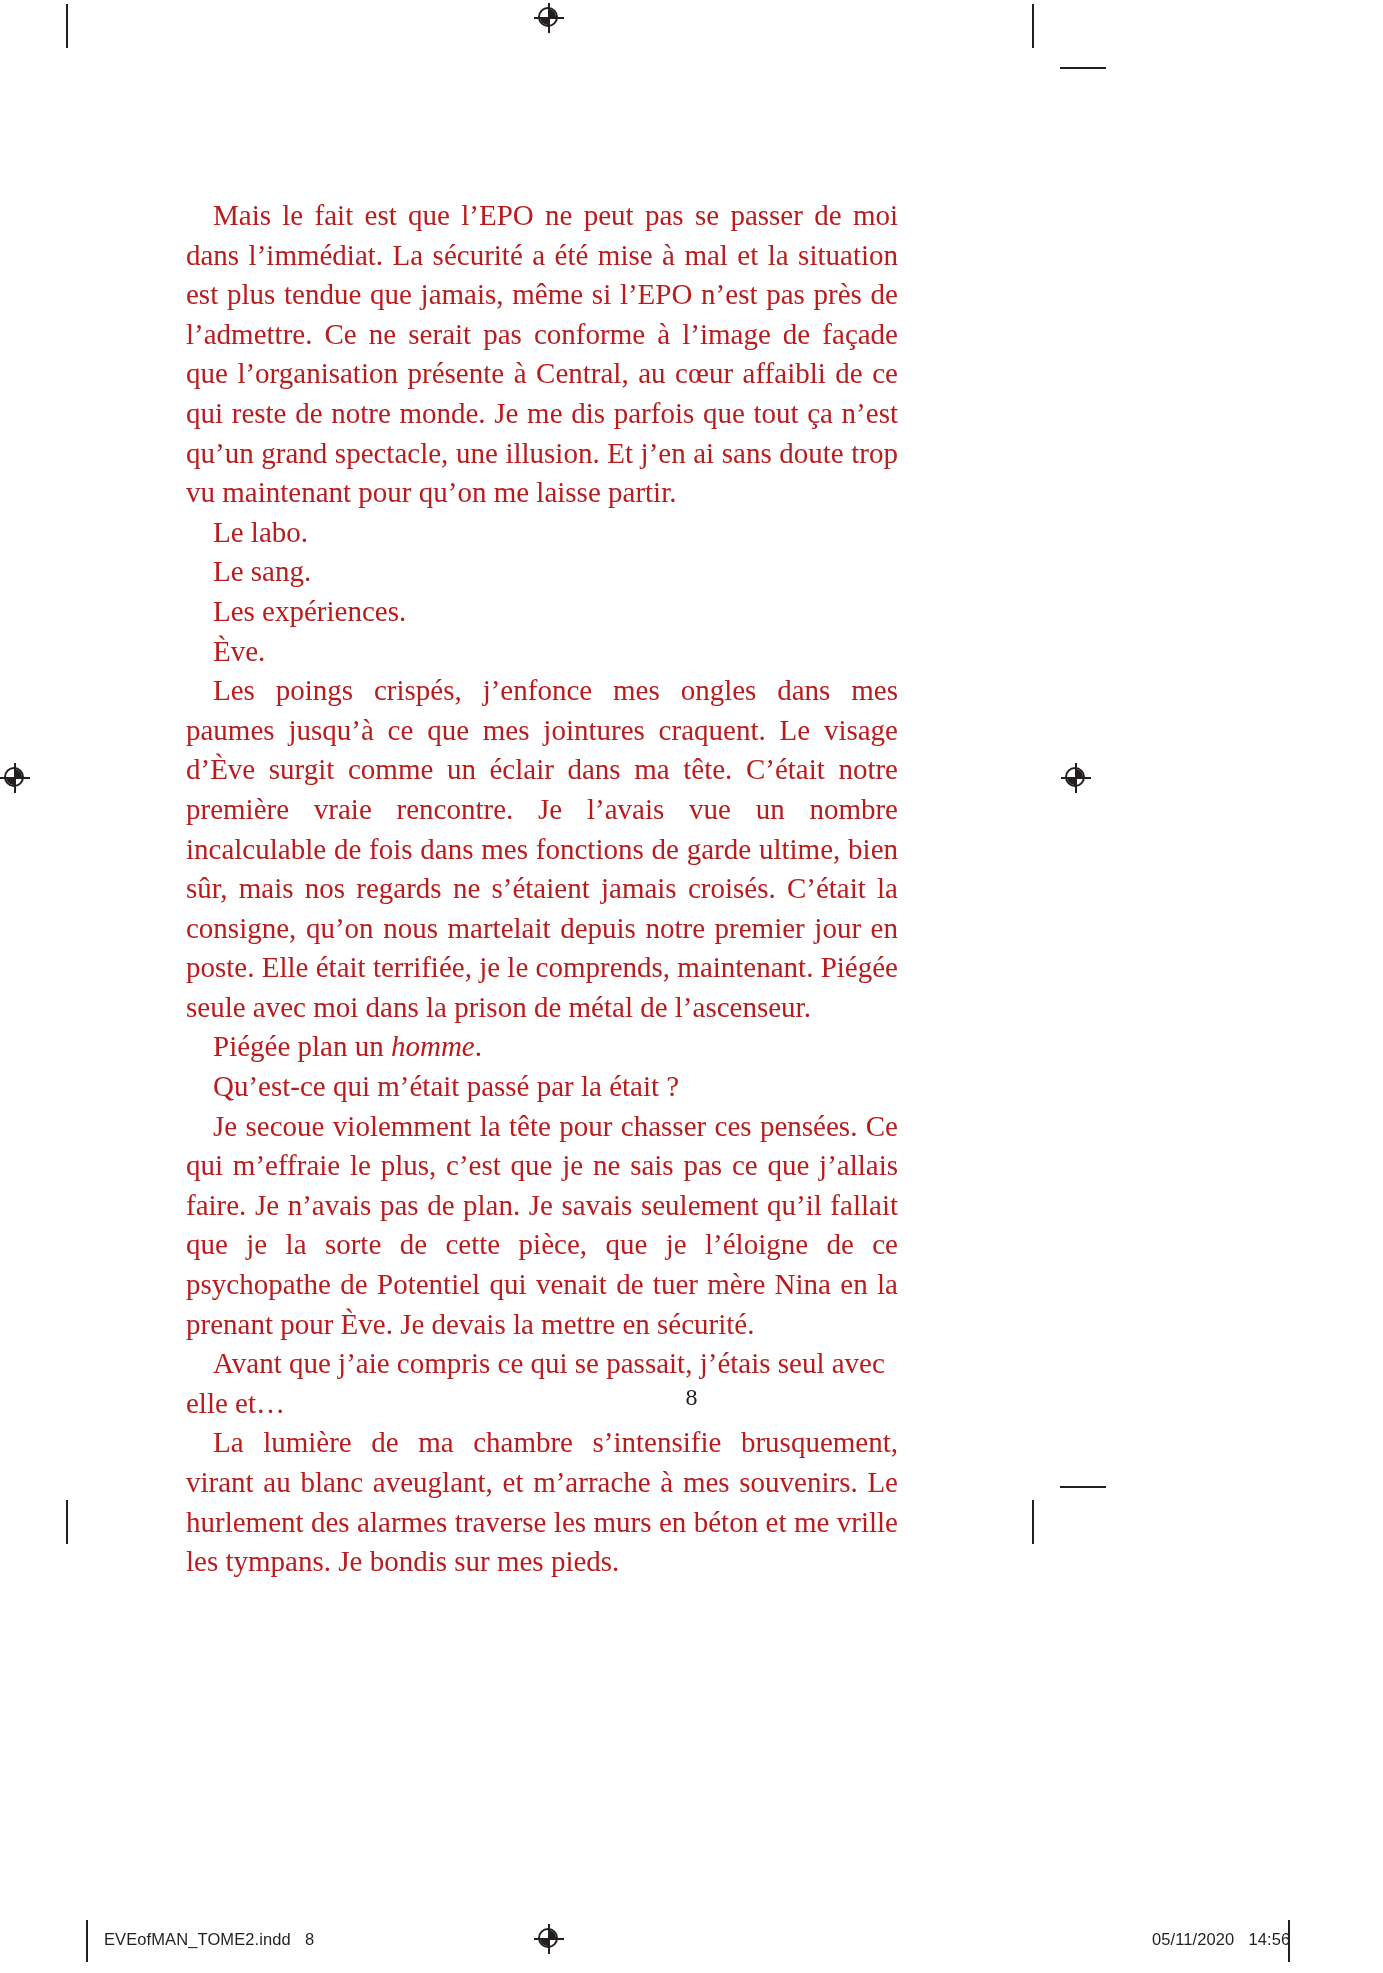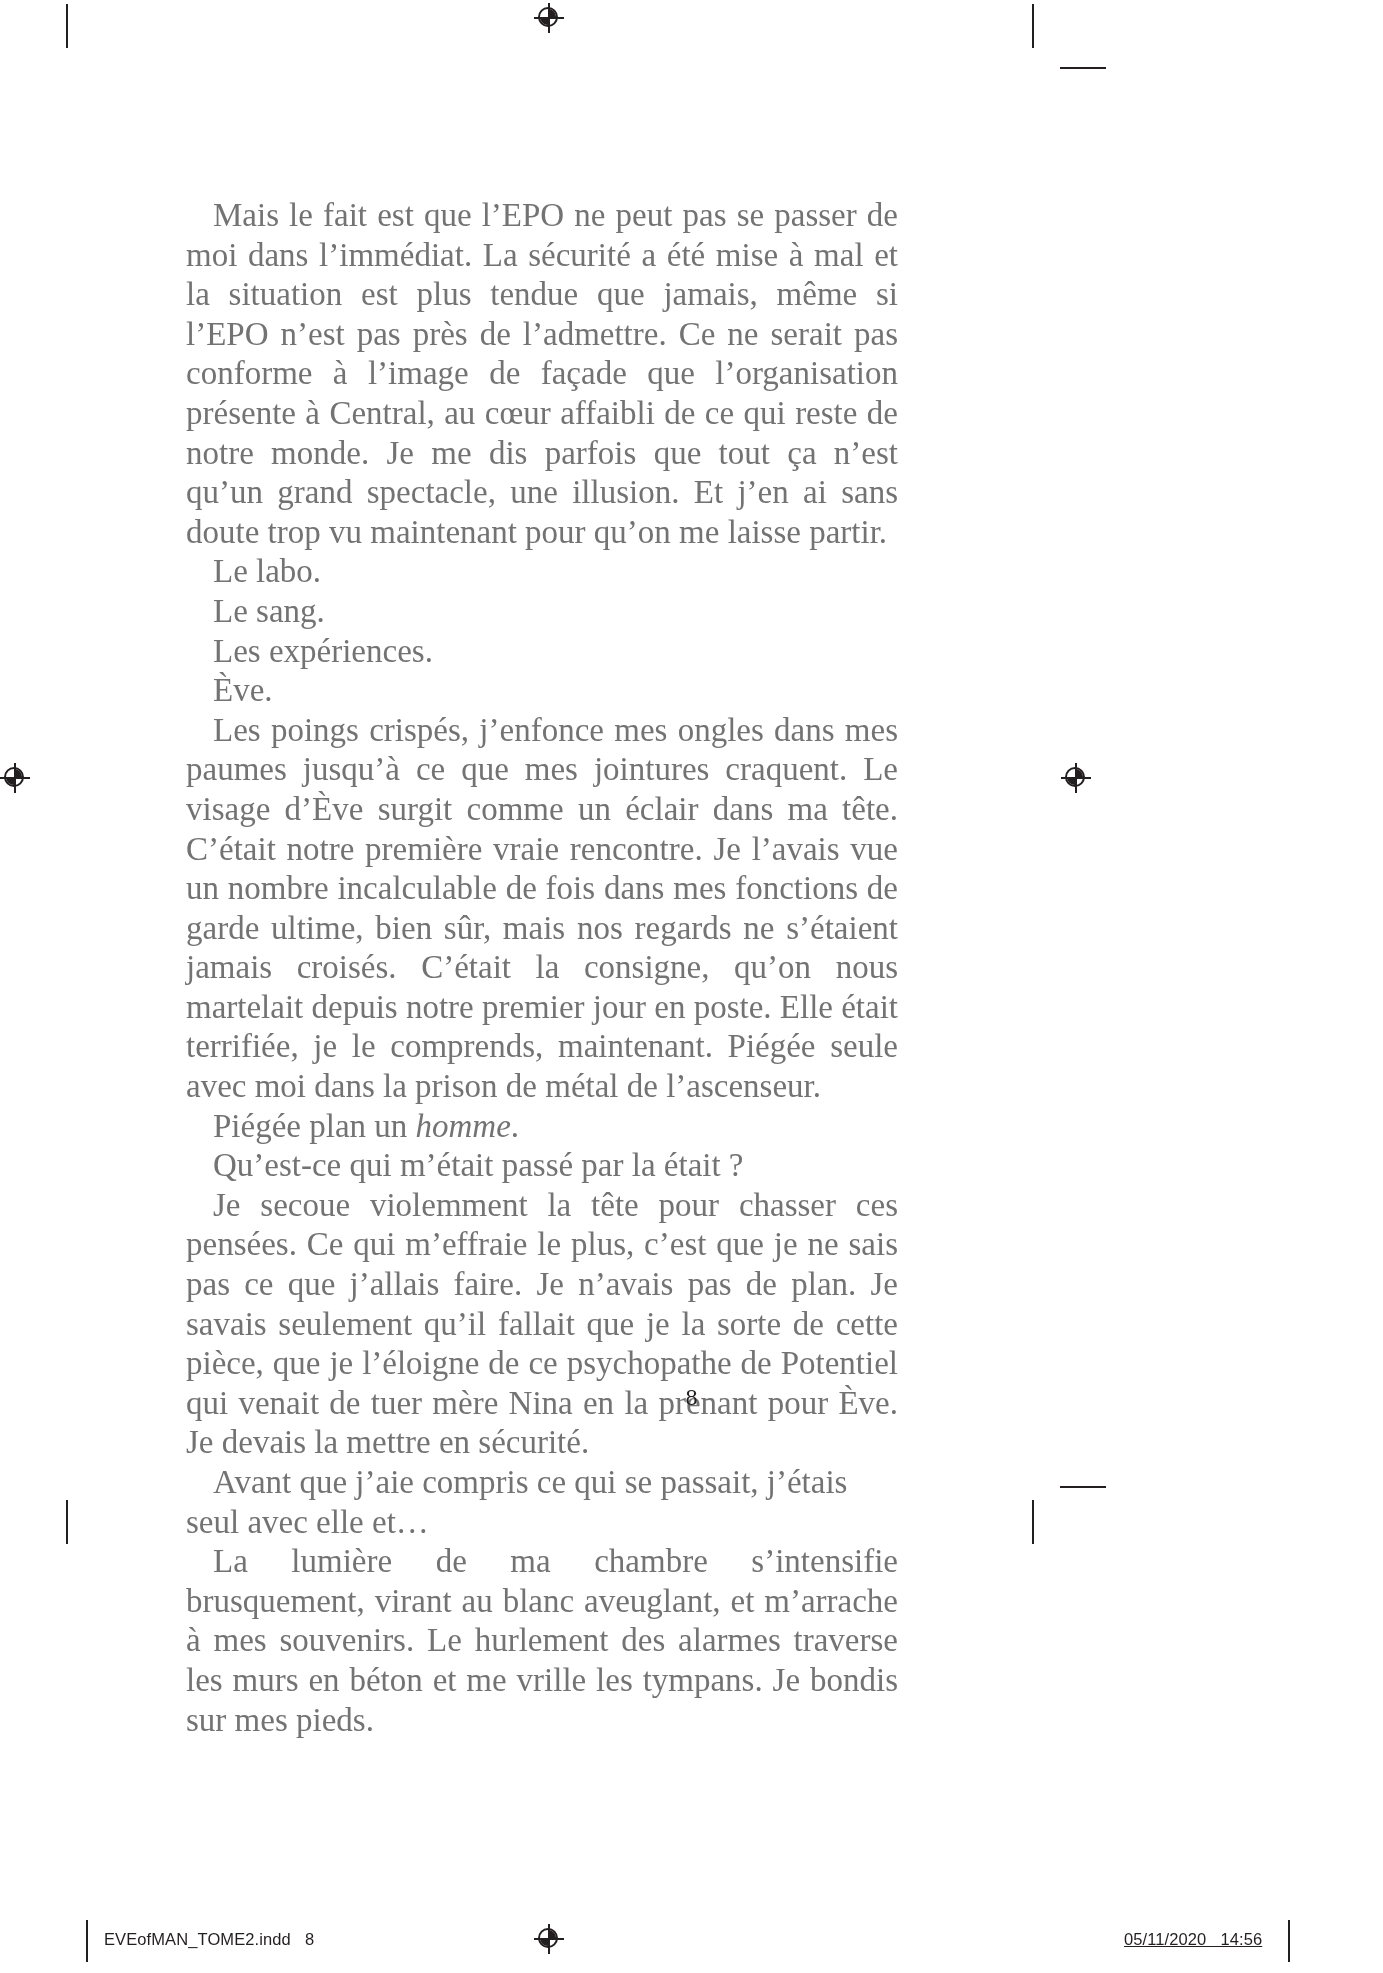--- a/index.html
+++ b/index.html
@@ -76,23 +76,23 @@
   .reg-left   { left: 0px;    top: 763px; }
   .reg-right  { left: 1061px; top: 763px; }
   .reg-bottom { left: 534px;  top: 1924px; }
 
   
   .textblock {
     position: absolute;
     left: 186px;
     top: 196px;
     width: 712px;
-    font-size: 33px;
+    font-size: 29px;
     line-height: 39.6px;
-    color: #737373;
+    color: #b91c1c;
     text-align: justify;
     text-justify: inter-word;
     -webkit-hyphens: none;
     hyphens: none;
   }
   .textblock p {
     margin: 0;
     text-indent: 27px;
   }
   .textblock p.nojust {
@@ -118,21 +118,21 @@
   .slug {
     position: absolute;
     top: 1930px;
     font-family: "Liberation Sans", "DejaVu Sans", sans-serif;
     font-size: 16.5px;
     color: #231f20;
     white-space: pre;
     letter-spacing: 0.1px;
   }
   .slug-left  { left: 104px; text-align: right; }
-  .slug-right { left: 1124px; text-decoration: underline; }
+  .slug-right { left: 1152px; }
 </style>
 </head>
 <body>
 
 <div class="page">
 
   <div class="crop crop-v crop-tl-v"></div>
   <div class="crop crop-v crop-tr-v"></div>
   <div class="crop crop-v crop-bl-v"></div>
   <div class="crop crop-v crop-br-v"></div>

